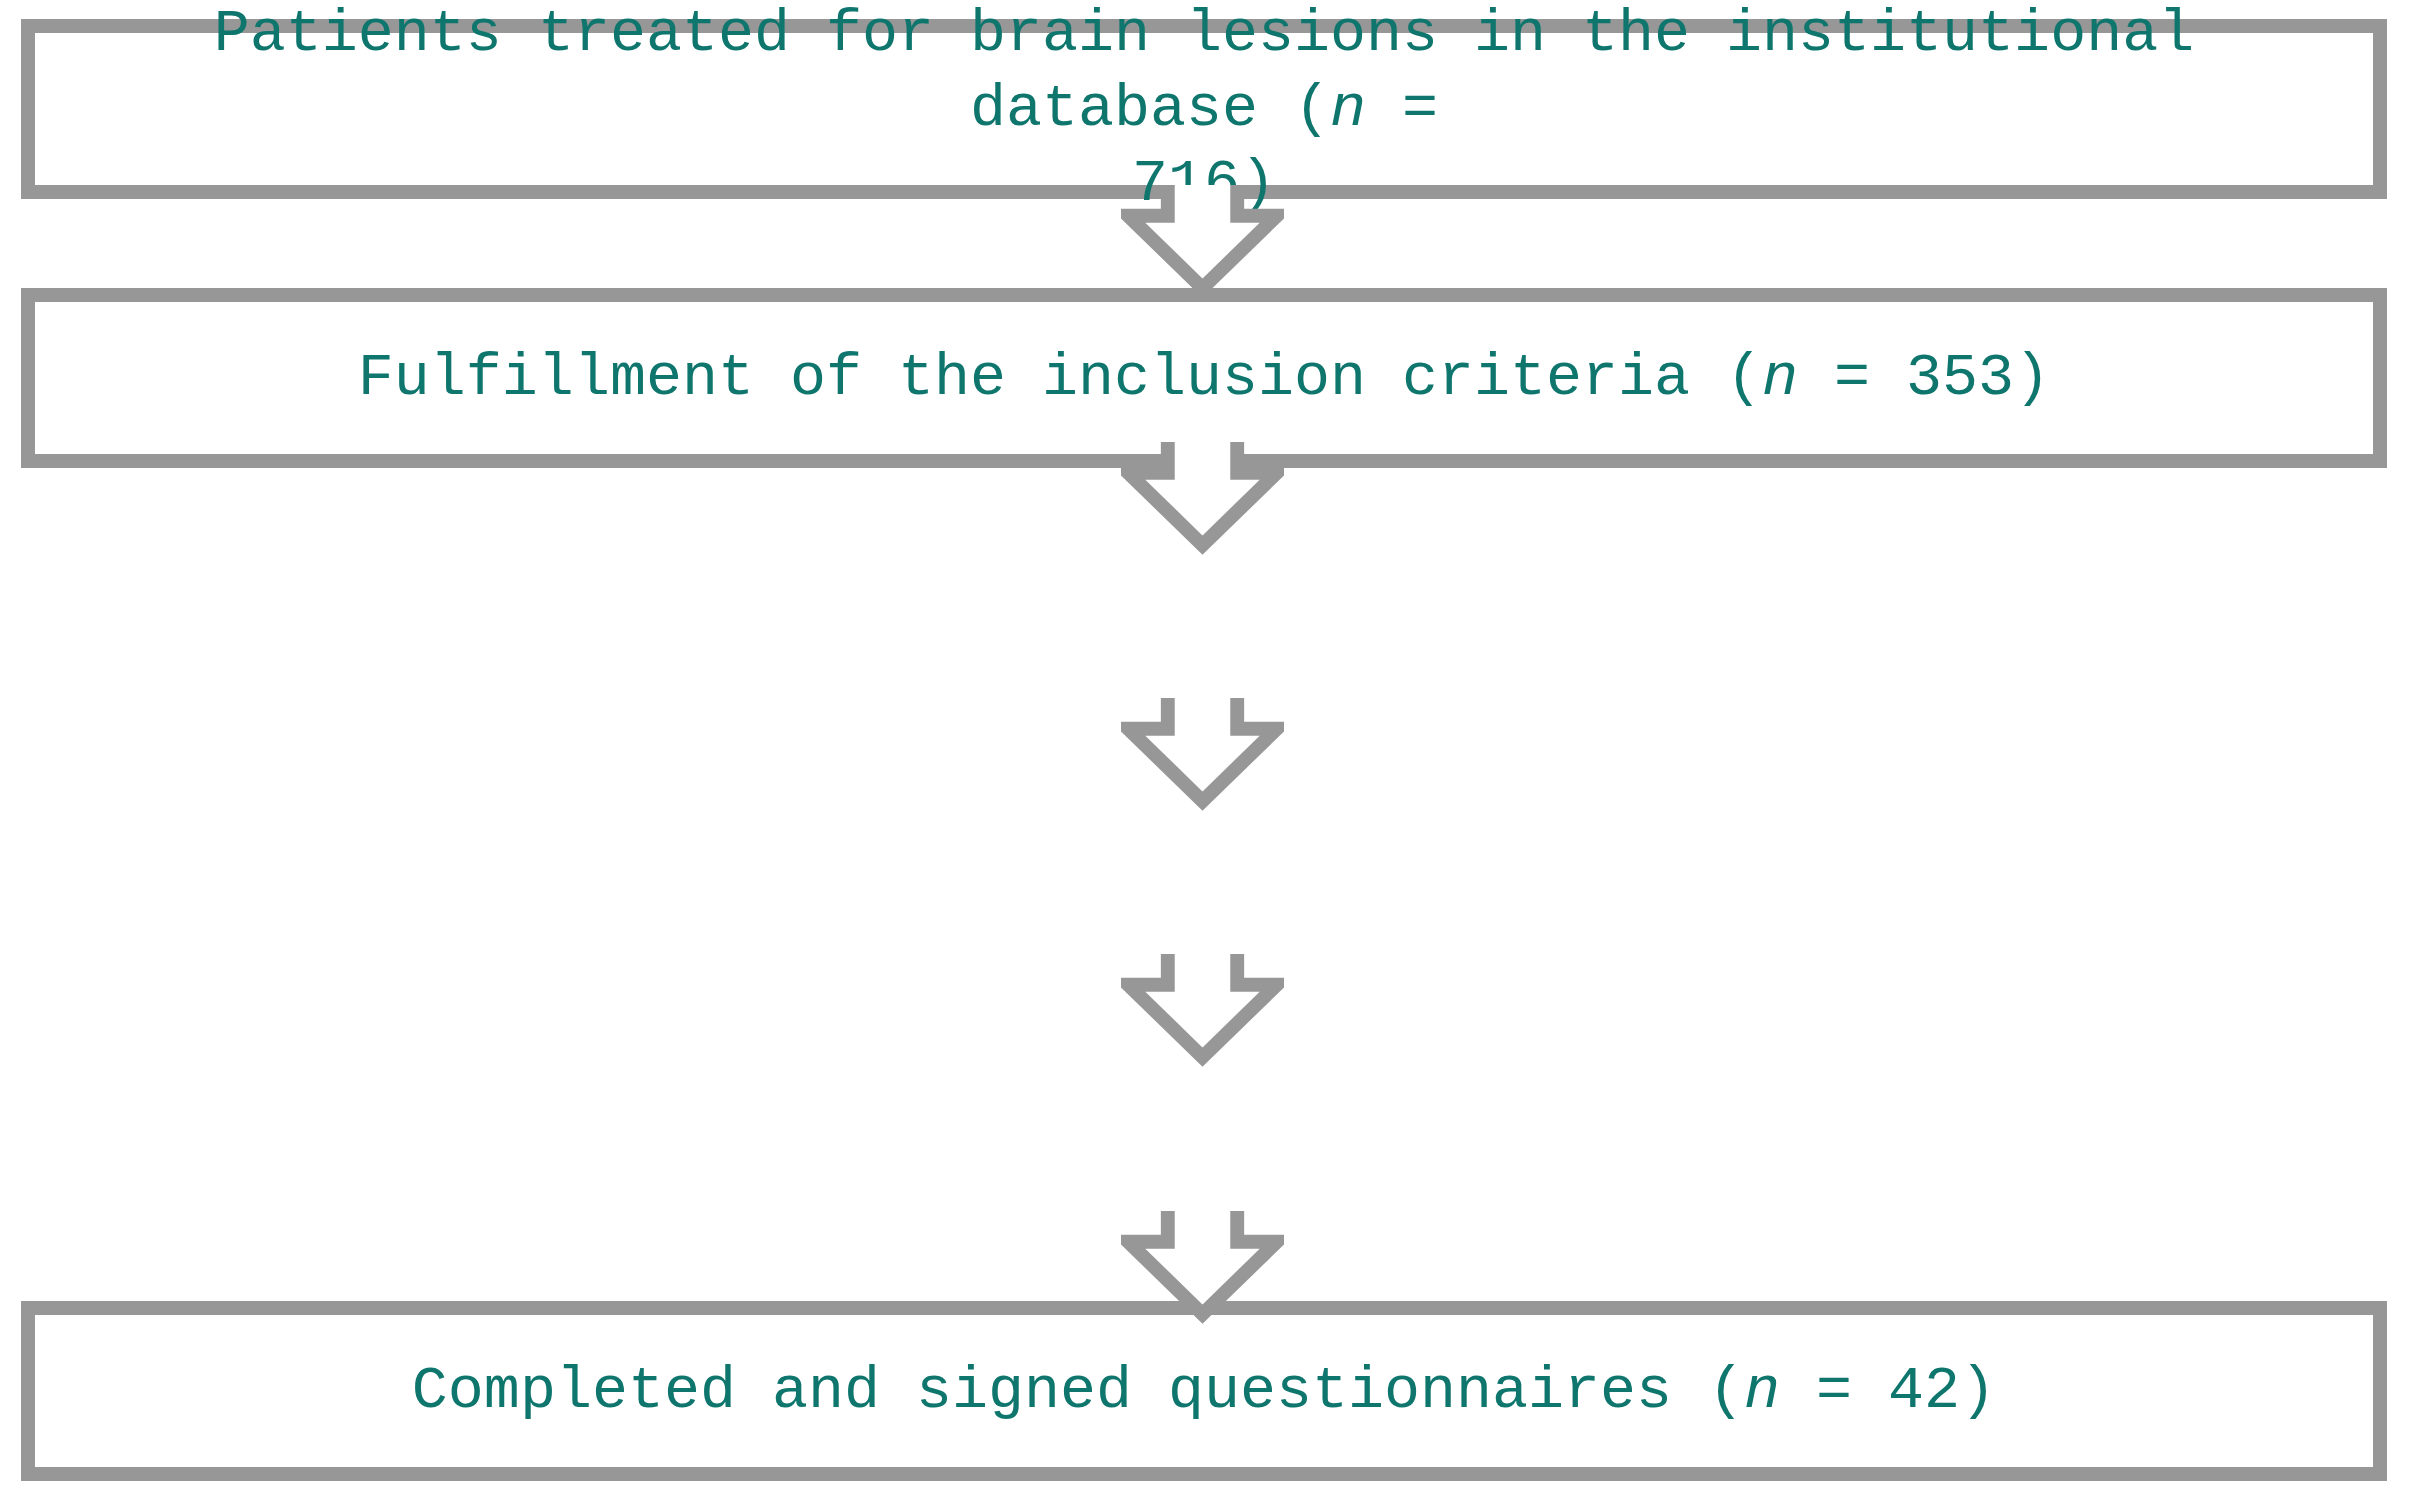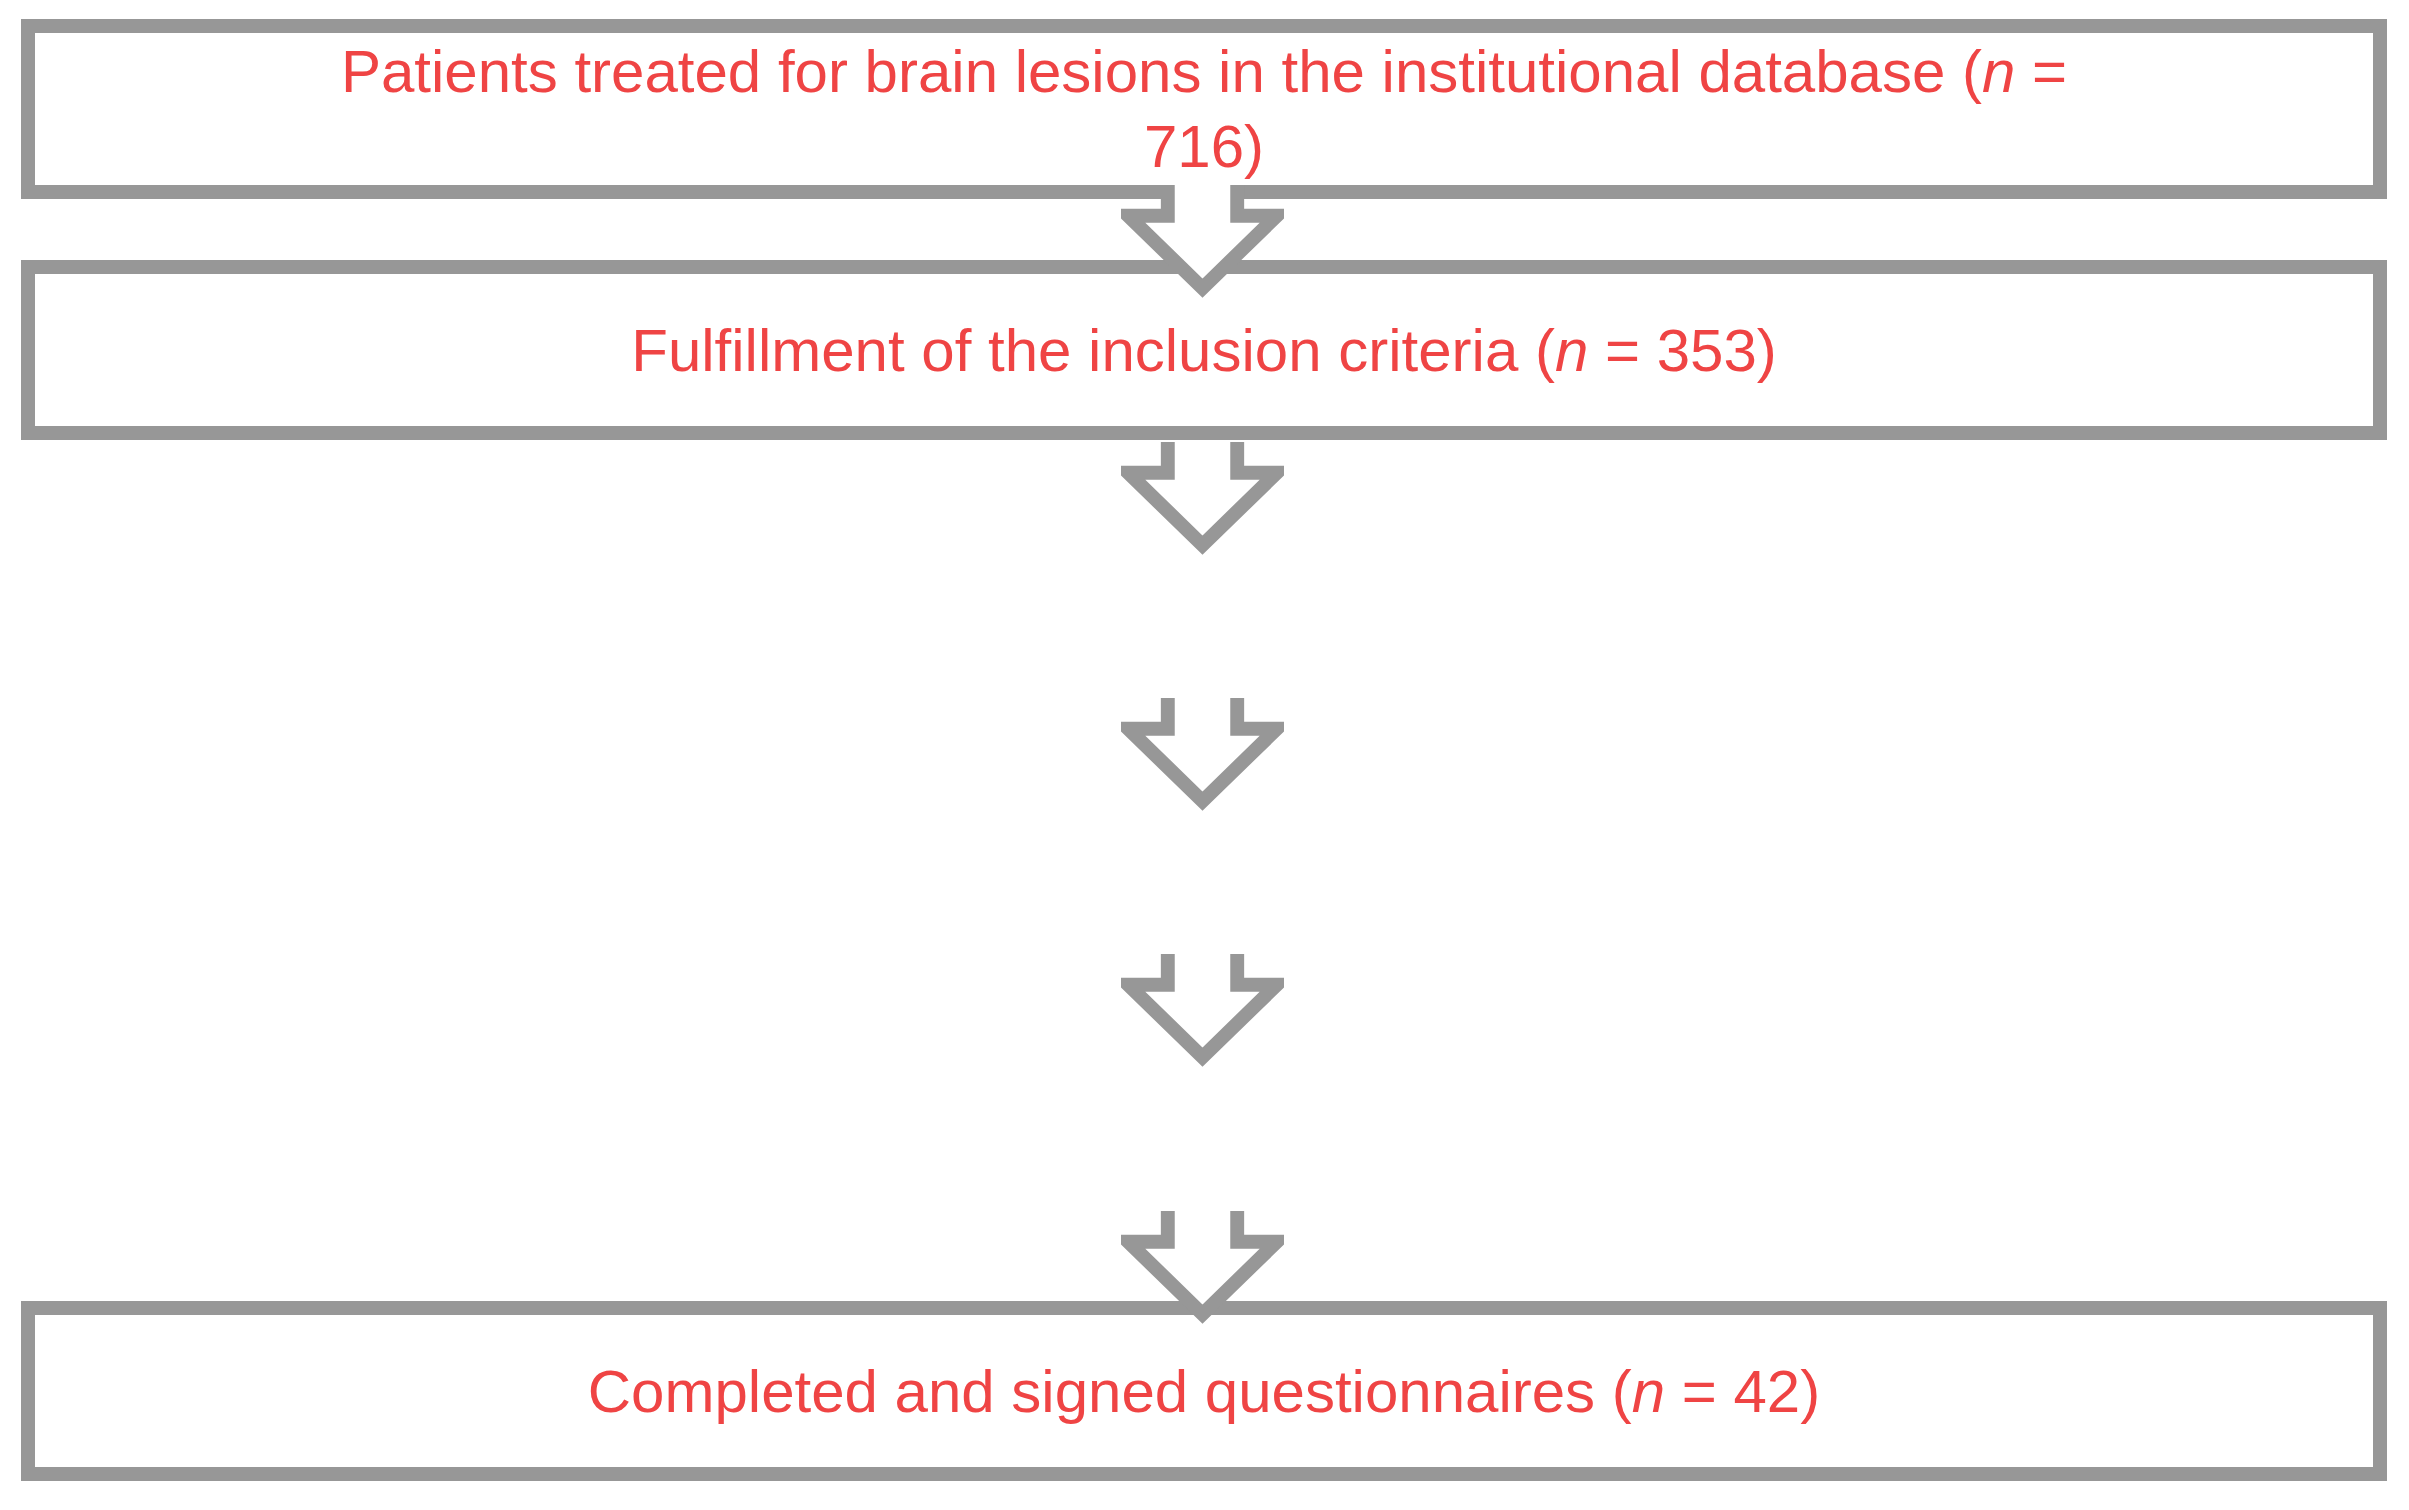--- a/index.html
+++ b/index.html
@@ -2,22 +2,22 @@
 <html style="--border-color: #979797;"><head>
 <meta charset="utf-8">
 <style>
   html, body { margin: 0; padding: 0; background: #ffffff; }
   .stage {
     position: relative;
     width: 2410px;
     height: 1510px;
     background: #ffffff;
     overflow: hidden;
-    font-family: Liberation Sans, sans-serif;
-    color: #ef4444;
+    font-family: Liberation Mono, monospace;
+    color: #0f766e;
   }
   .box {
     position: absolute;
     left: 21px;
     width: 2366px;
     height: 180px;
     box-sizing: border-box;
     border: 14px solid var(--border-color, #979797);
     background: #ffffff;
     display: flex;
@@ -42,21 +42,21 @@
 </style>
 </head>
 <body>
 
 <div class="stage">
 
   <div class="box" style="top:19px">
     <div class="box-text">Patients treated for brain lesions in the institutional database (<em>n</em> =<br>716)</div>
   </div>
 
-  <div class="box" style="top:260px">
+  <div class="box" style="top:288px">
     <div class="box-text">Fulfillment of the inclusion criteria (<em>n</em> = 353)</div>
   </div>
 
 
 
 
   <div class="box" style="top:1301px">
     <div class="box-text">Completed and signed questionnaires (<em>n</em> = 42)</div>
   </div>
 

